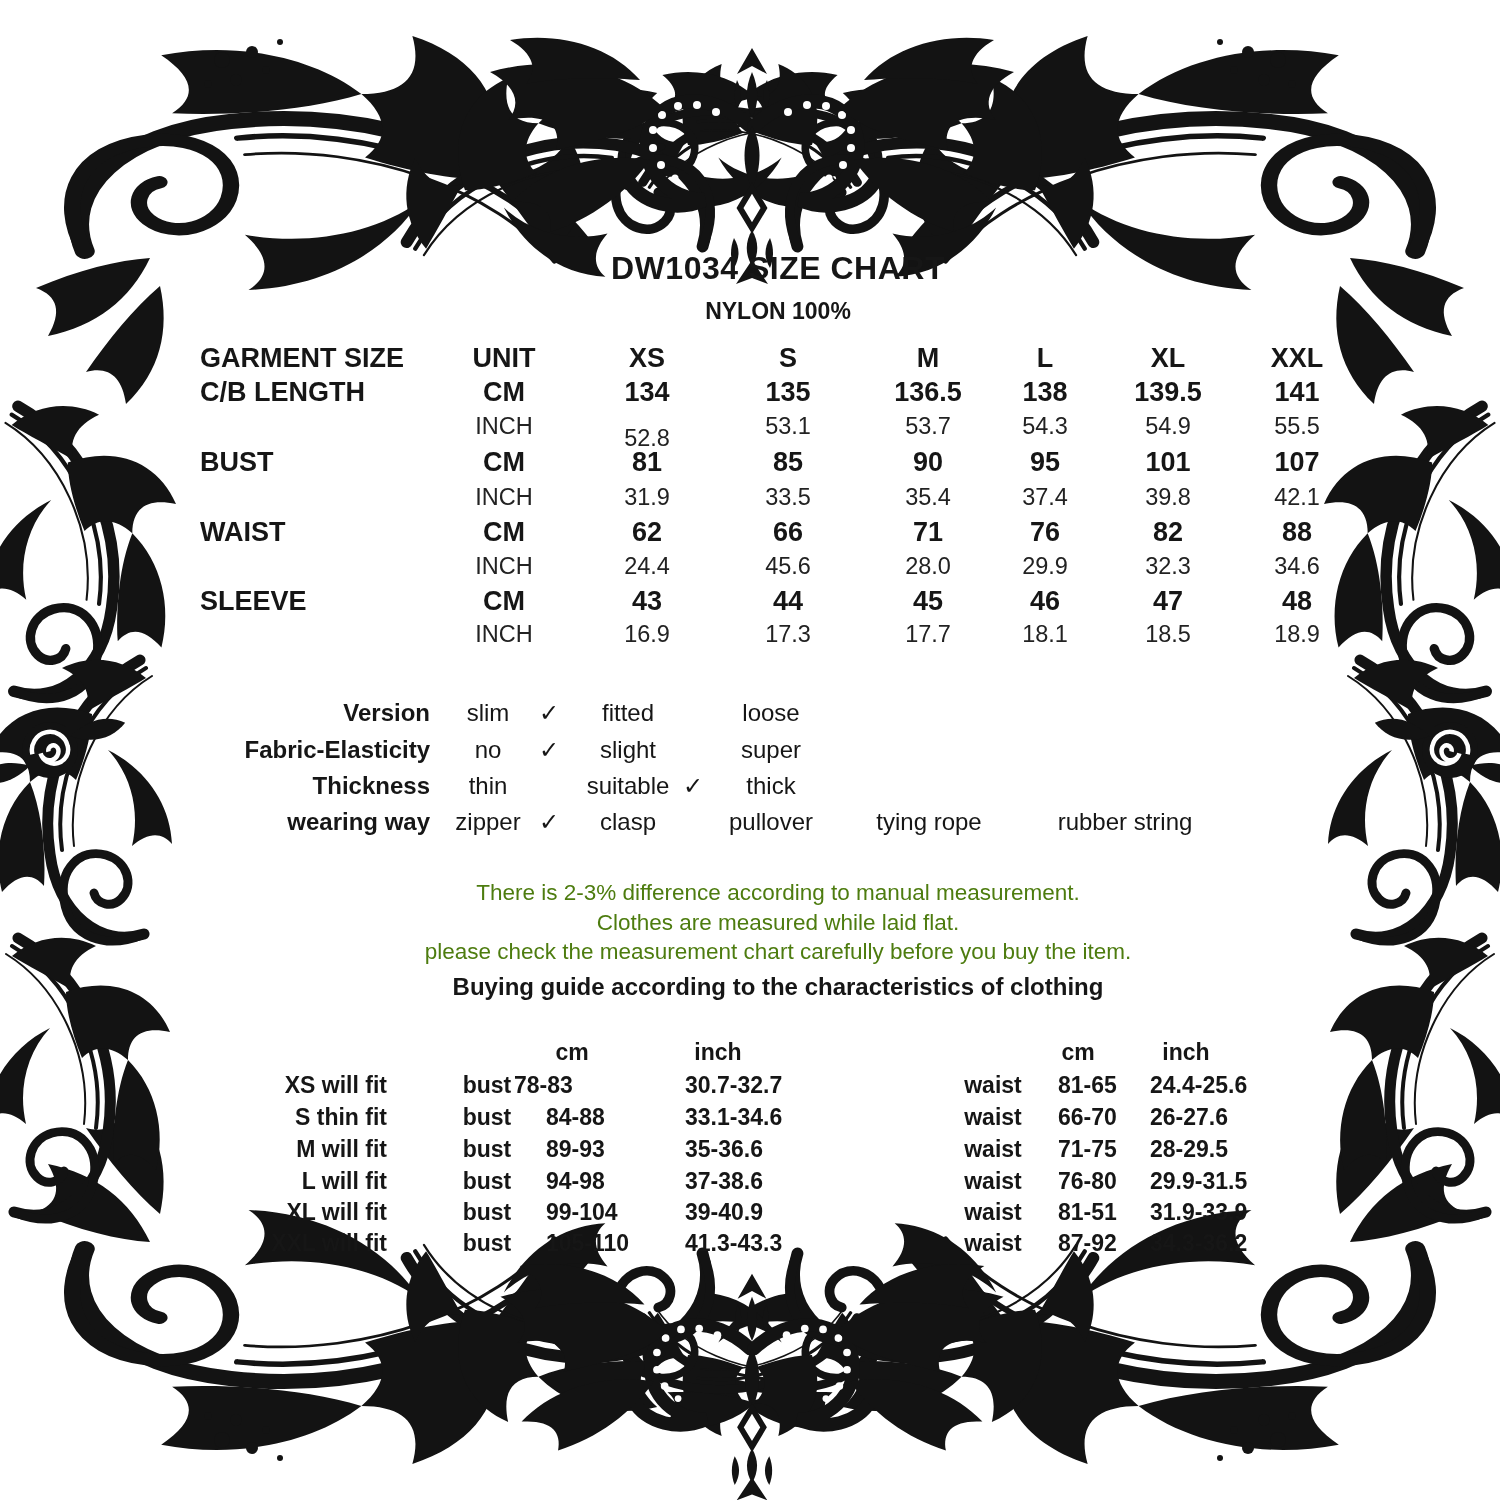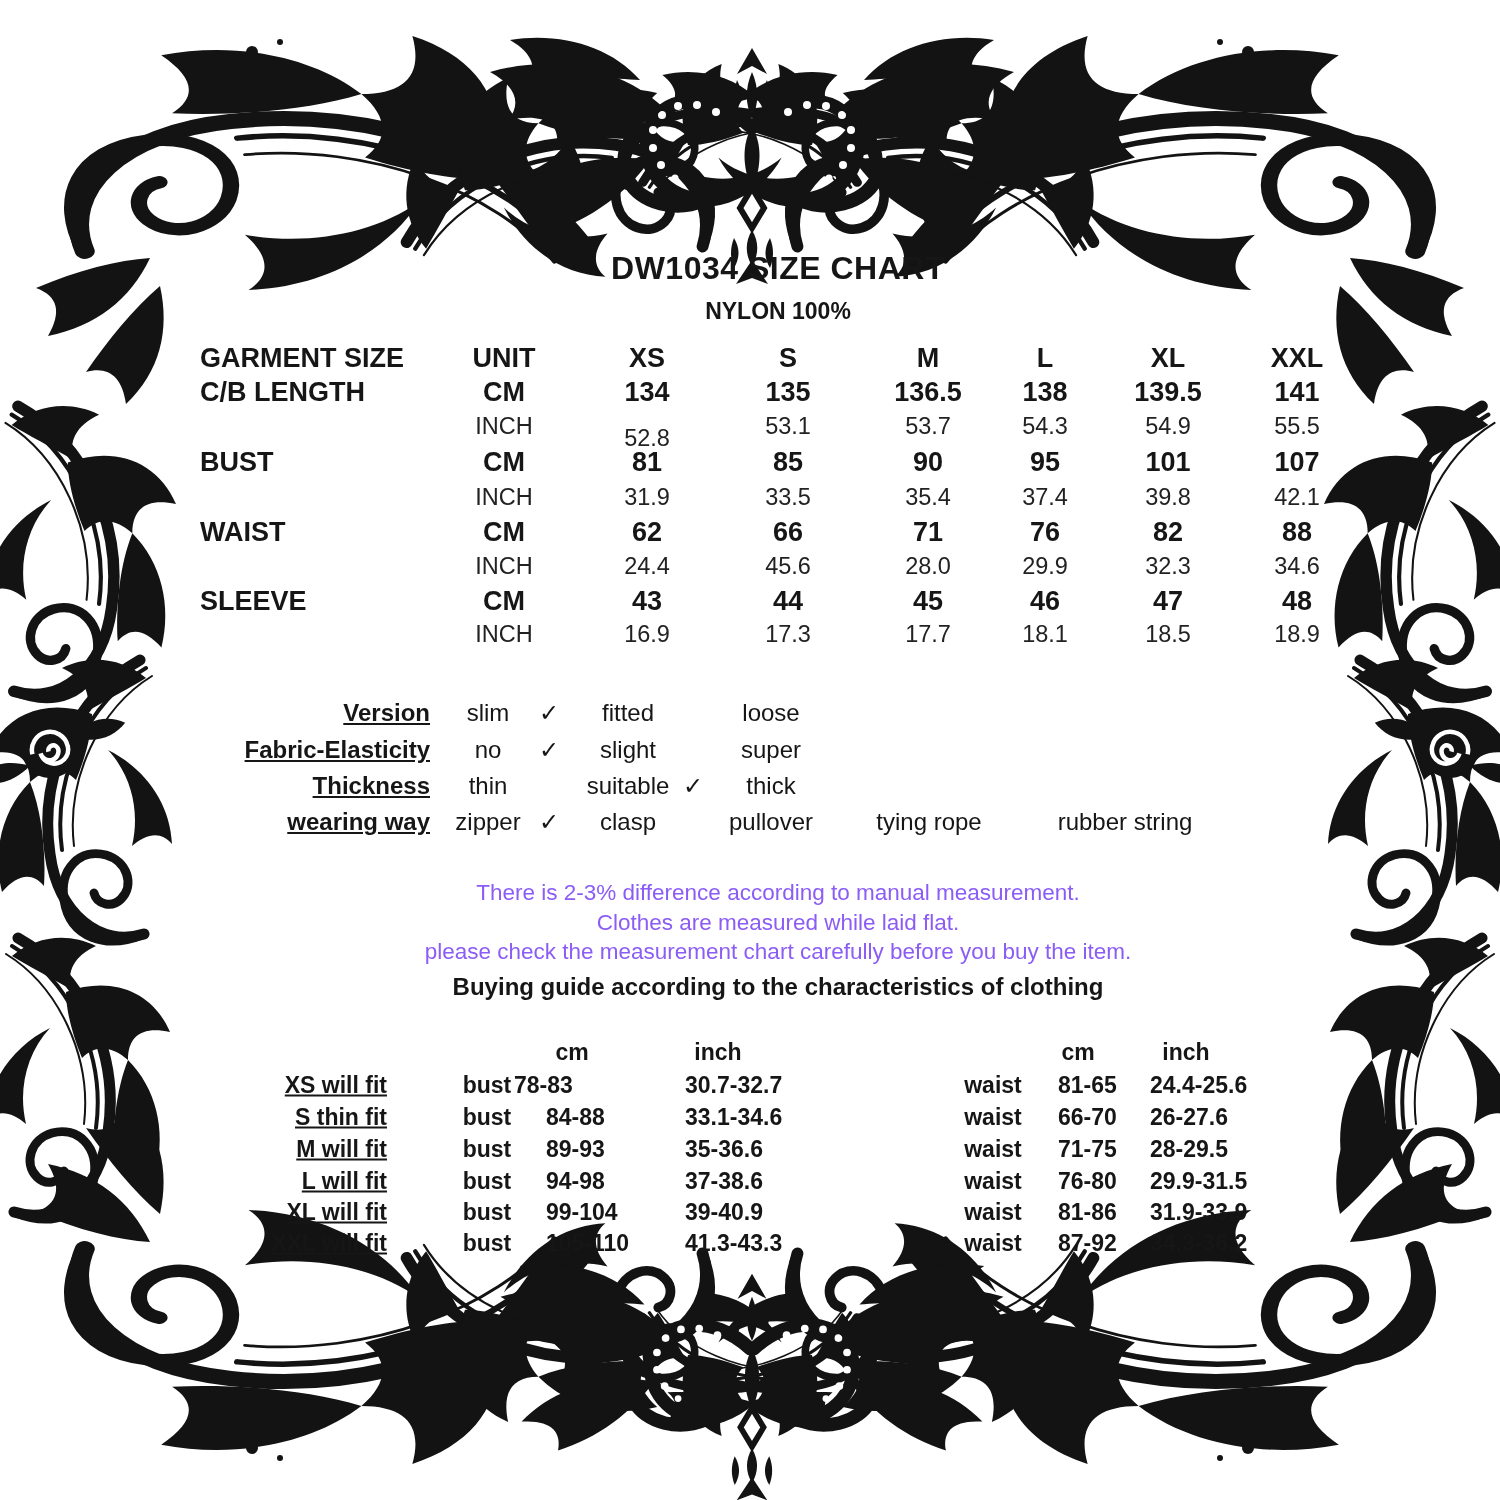--- a/index.html
+++ b/index.html
@@ -7,28 +7,28 @@
        font-family:"Liberation Sans","DejaVu Sans",sans-serif;}
   .border-svg{position:absolute;left:0;top:0;width:1500px;height:1500px;}
   .s2{fill:none;stroke:#131313;stroke-width:2;stroke-linecap:round}
   .s4{fill:none;stroke:#131313;stroke-width:4;stroke-linecap:round}
   .s9{fill:none;stroke:#131313;stroke-width:9;stroke-linecap:round}
   .s11{fill:none;stroke:#131313;stroke-width:11;stroke-linecap:round}
   .s14{fill:none;stroke:#131313;stroke-width:14;stroke-linecap:round}
   .t{position:absolute;white-space:nowrap;color:#161616;line-height:1;}
   .cc{transform:translate(-50%,-50%);}
   .lc{transform:translate(0,-50%);}
-  .rc{transform:translate(-100%,-50%);text-decoration:underline;}
+  .rc{transform:translate(-100%,-50%);}
   .b{font-weight:700;}
   .fT{font-size:32px;letter-spacing:.5px;}
   .fS{font-size:23px;}
   .fH{font-size:27px;}
   .fR{font-size:23.5px;color:#222;}
   .fA{font-size:24px;}
-  .fN{font-size:22.5px;color:#8b5cf6;}
+  .fN{font-size:22.5px;color:#4d7c0f;}
   .fG{font-size:23px;}
 </style>
 </head>
 <body>
 
 <svg class="border-svg" viewBox="0 0 1500 1500" fill="#131313" xmlns="http://www.w3.org/2000/svg">
   <defs>
     <g id="fl">
       <path class="s11" d="M8,152 C44,88 122,50 202,62 C262,70 296,112 282,156"></path>
       <path class="s4" d="M16,158 C50,100 124,64 198,74"></path>
@@ -290,19 +290,19 @@
 
   <span class="t cc b fG" style="left:993px;top:1149px">waist</span>
   <span class="t lc b fG" style="left:1058px;top:1149px">71-75</span>
   <span class="t lc b fG" style="left:1150px;top:1149px">28-29.5</span>
 
   <span class="t cc b fG" style="left:993px;top:1181px">waist</span>
   <span class="t lc b fG" style="left:1058px;top:1181px">76-80</span>
   <span class="t lc b fG" style="left:1150px;top:1181px">29.9-31.5</span>
 
   <span class="t cc b fG" style="left:993px;top:1212px">waist</span>
-  <span class="t lc b fG" style="left:1058px;top:1212px">81-86</span>
+  <span class="t lc b fG" style="left:1058px;top:1212px">81-51</span>
   <span class="t lc b fG" style="left:1150px;top:1212px">31.9-33.9</span>
 
   <span class="t cc b fG" style="left:993px;top:1243px">waist</span>
   <span class="t lc b fG" style="left:1058px;top:1243px">87-92</span>
   <span class="t lc b fG" style="left:1150px;top:1243px">34.3-36.2</span>
 </div>
 
 </body></html>

